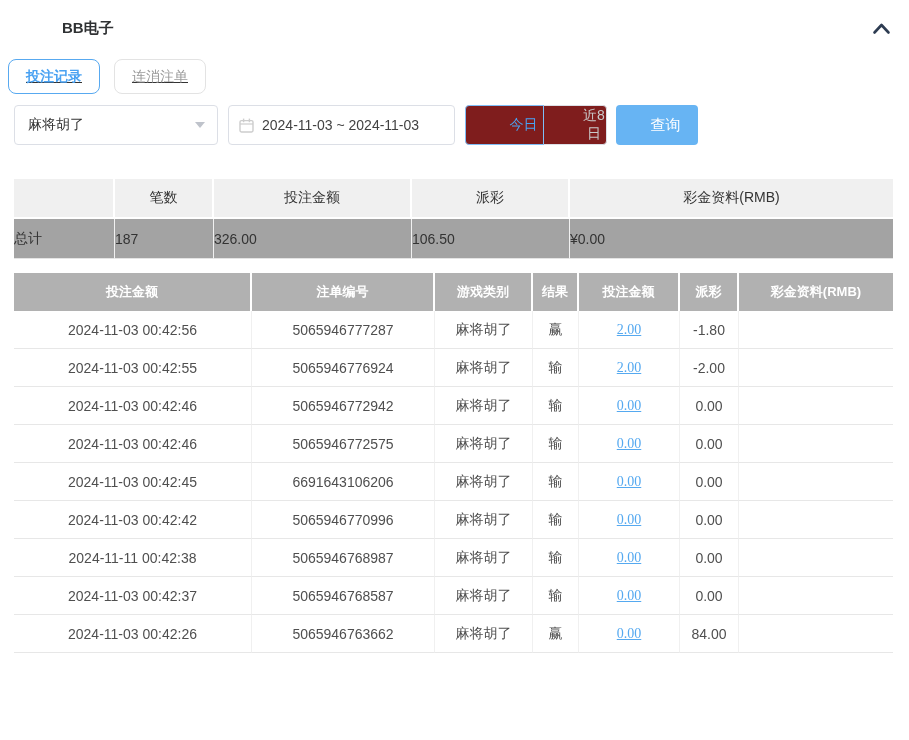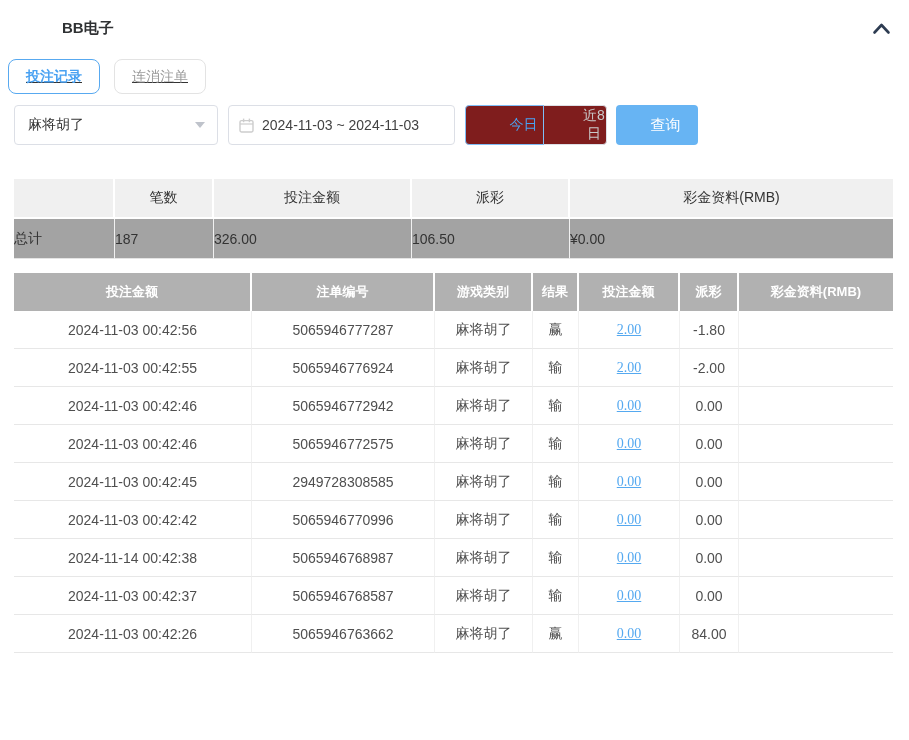--- a/index.html
+++ b/index.html
@@ -211,38 +211,38 @@
           <td>2024-11-03 00:42:46</td>
           <td>5065946772575</td>
           <td>麻将胡了</td>
           <td>输</td>
           <td><span class="bet-link">0.00</span></td>
           <td>0.00</td>
           <td></td>
         </tr>
         <tr>
           <td>2024-11-03 00:42:45</td>
-          <td>2949728308585</td>
+          <td>6691643106206</td>
           <td>麻将胡了</td>
           <td>输</td>
           <td><span class="bet-link">0.00</span></td>
           <td>0.00</td>
           <td></td>
         </tr>
         <tr>
           <td>2024-11-03 00:42:42</td>
           <td>5065946770996</td>
           <td>麻将胡了</td>
           <td>输</td>
           <td><span class="bet-link">0.00</span></td>
           <td>0.00</td>
           <td></td>
         </tr>
         <tr>
-          <td>2024-11-14 00:42:38</td>
+          <td>2024-11-11 00:42:38</td>
           <td>5065946768987</td>
           <td>麻将胡了</td>
           <td>输</td>
           <td><span class="bet-link">0.00</span></td>
           <td>0.00</td>
           <td></td>
         </tr>
         <tr>
           <td>2024-11-03 00:42:37</td>
           <td>5065946768587</td>

